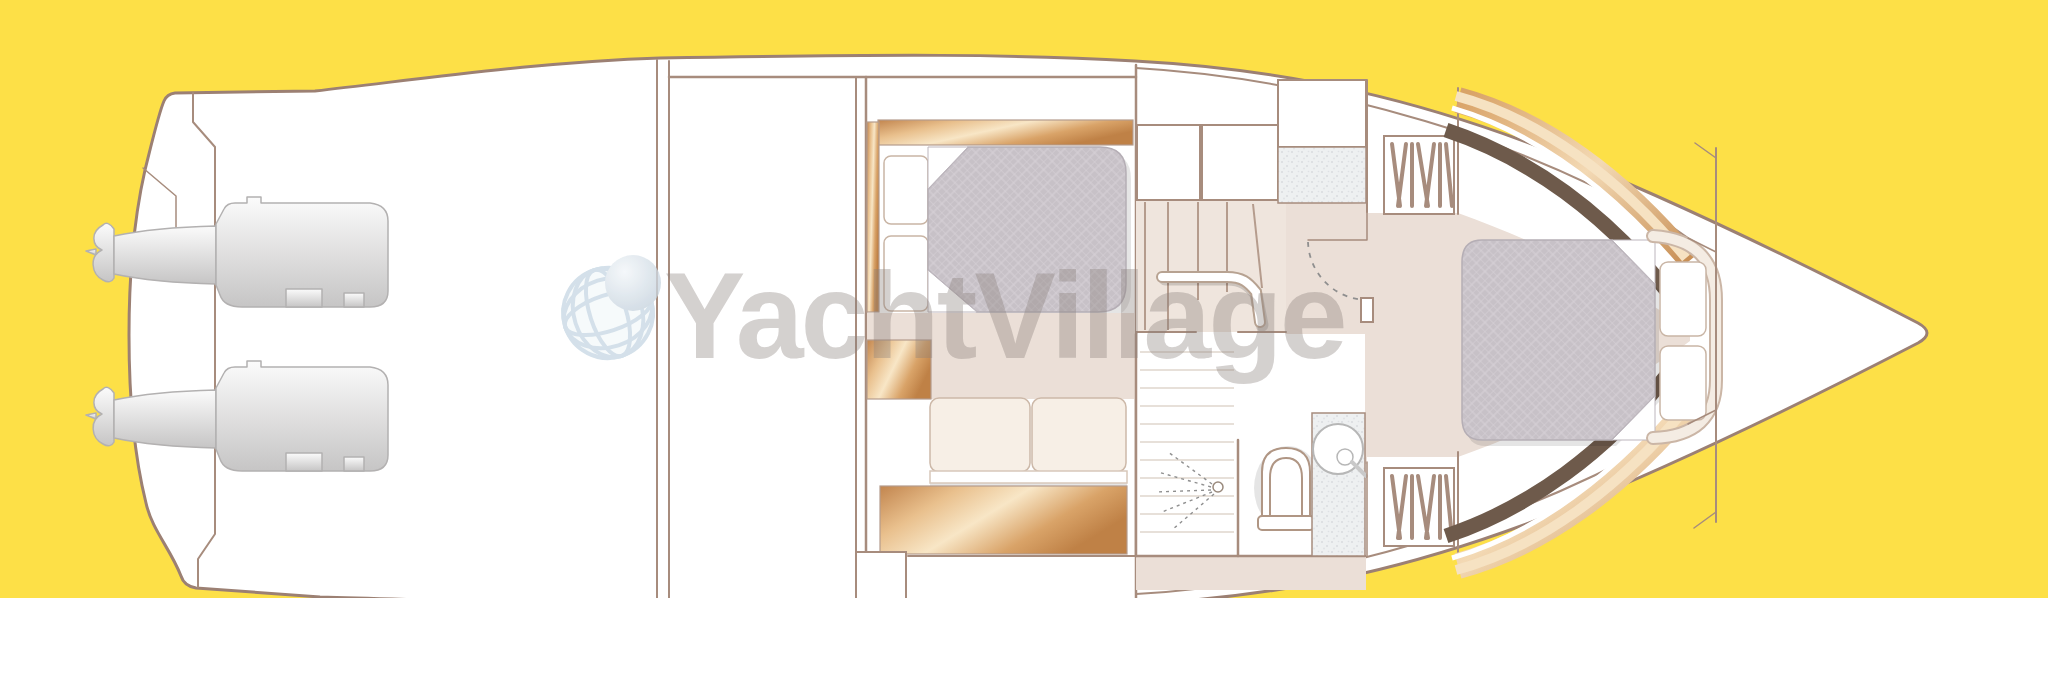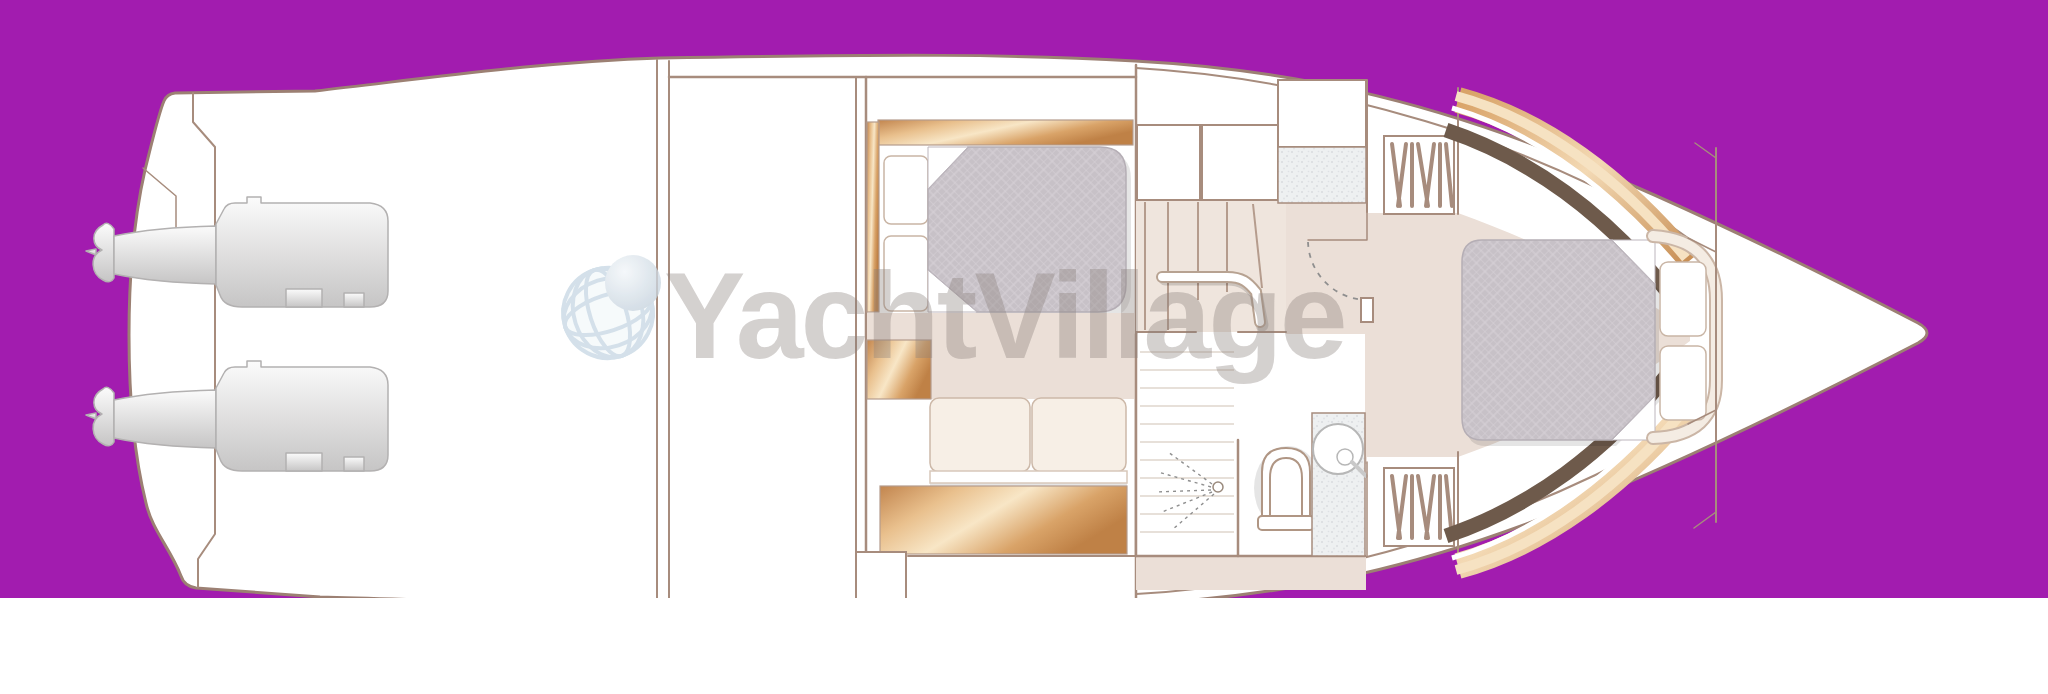--- a/index.html
+++ b/index.html
@@ -1,16 +1,16 @@
 <!DOCTYPE html>
 <html style="--hull_line: #9c8073; --wall_line: #a78c7d; --wall_thin: #b59c8d; --floor_beige: #ebdfd7; --stair_beige: #efe5dd; --wood_light: #f8e6c6; --wood_mid: #dfa96f; --wood_dark: #bf8146; --dark_trim: #6e5a4b; --mattress: #c7c1c7; --mattress_grid: #d7d1d7; --mattress_edge: #b5aeb5; --pillow_edge: #c9b5a5; --cushion: #f7efe6; --cushion_edge: #cdb9a9; --counter_base: #eef0f1; --counter_dot: #d9dbdf; --engine_fill: #e9e8e8; --engine_line: #b3b1b1; --door_arc: #8f8f8f; --watermark_gray: #8a807c; --globe_grid: #c7d8e4; --globe_sphere: #cdd9e3;"><head>
 <meta charset="utf-8">
 <style>
   html,body{margin:0;padding:0;background:#ffffff;}
-  #stage{position:relative;width:2048px;height:598px;background:#a21caf;overflow:hidden;
+  #stage{position:relative;width:2048px;height:598px;background:#fde047;overflow:hidden;
          font-family:"Liberation Sans", sans-serif;}
   svg{position:absolute;left:0;top:0;}
   
   .hull      {fill:#ffffff;stroke:var(--hull_line,#9c8073);stroke-width:3;stroke-linejoin:round;}
   .wall      {stroke:var(--wall_line,#a78c7d);fill:none;stroke-linejoin:round;stroke-linecap:round;}
   .w25{stroke-width:2.5}.w2{stroke-width:2}.w15{stroke-width:1.5}
   .beige     {fill:var(--floor_beige,#ebdfd7);}
   .stairbeige{fill:var(--stair_beige,#efe5dd);}
   .whitebox  {fill:#ffffff;stroke:var(--wall_line,#a78c7d);stroke-width:2;}
   .woodfill  {fill:url(#wood);stroke:var(--wall_thin,#b59c8d);stroke-width:1.2;}

